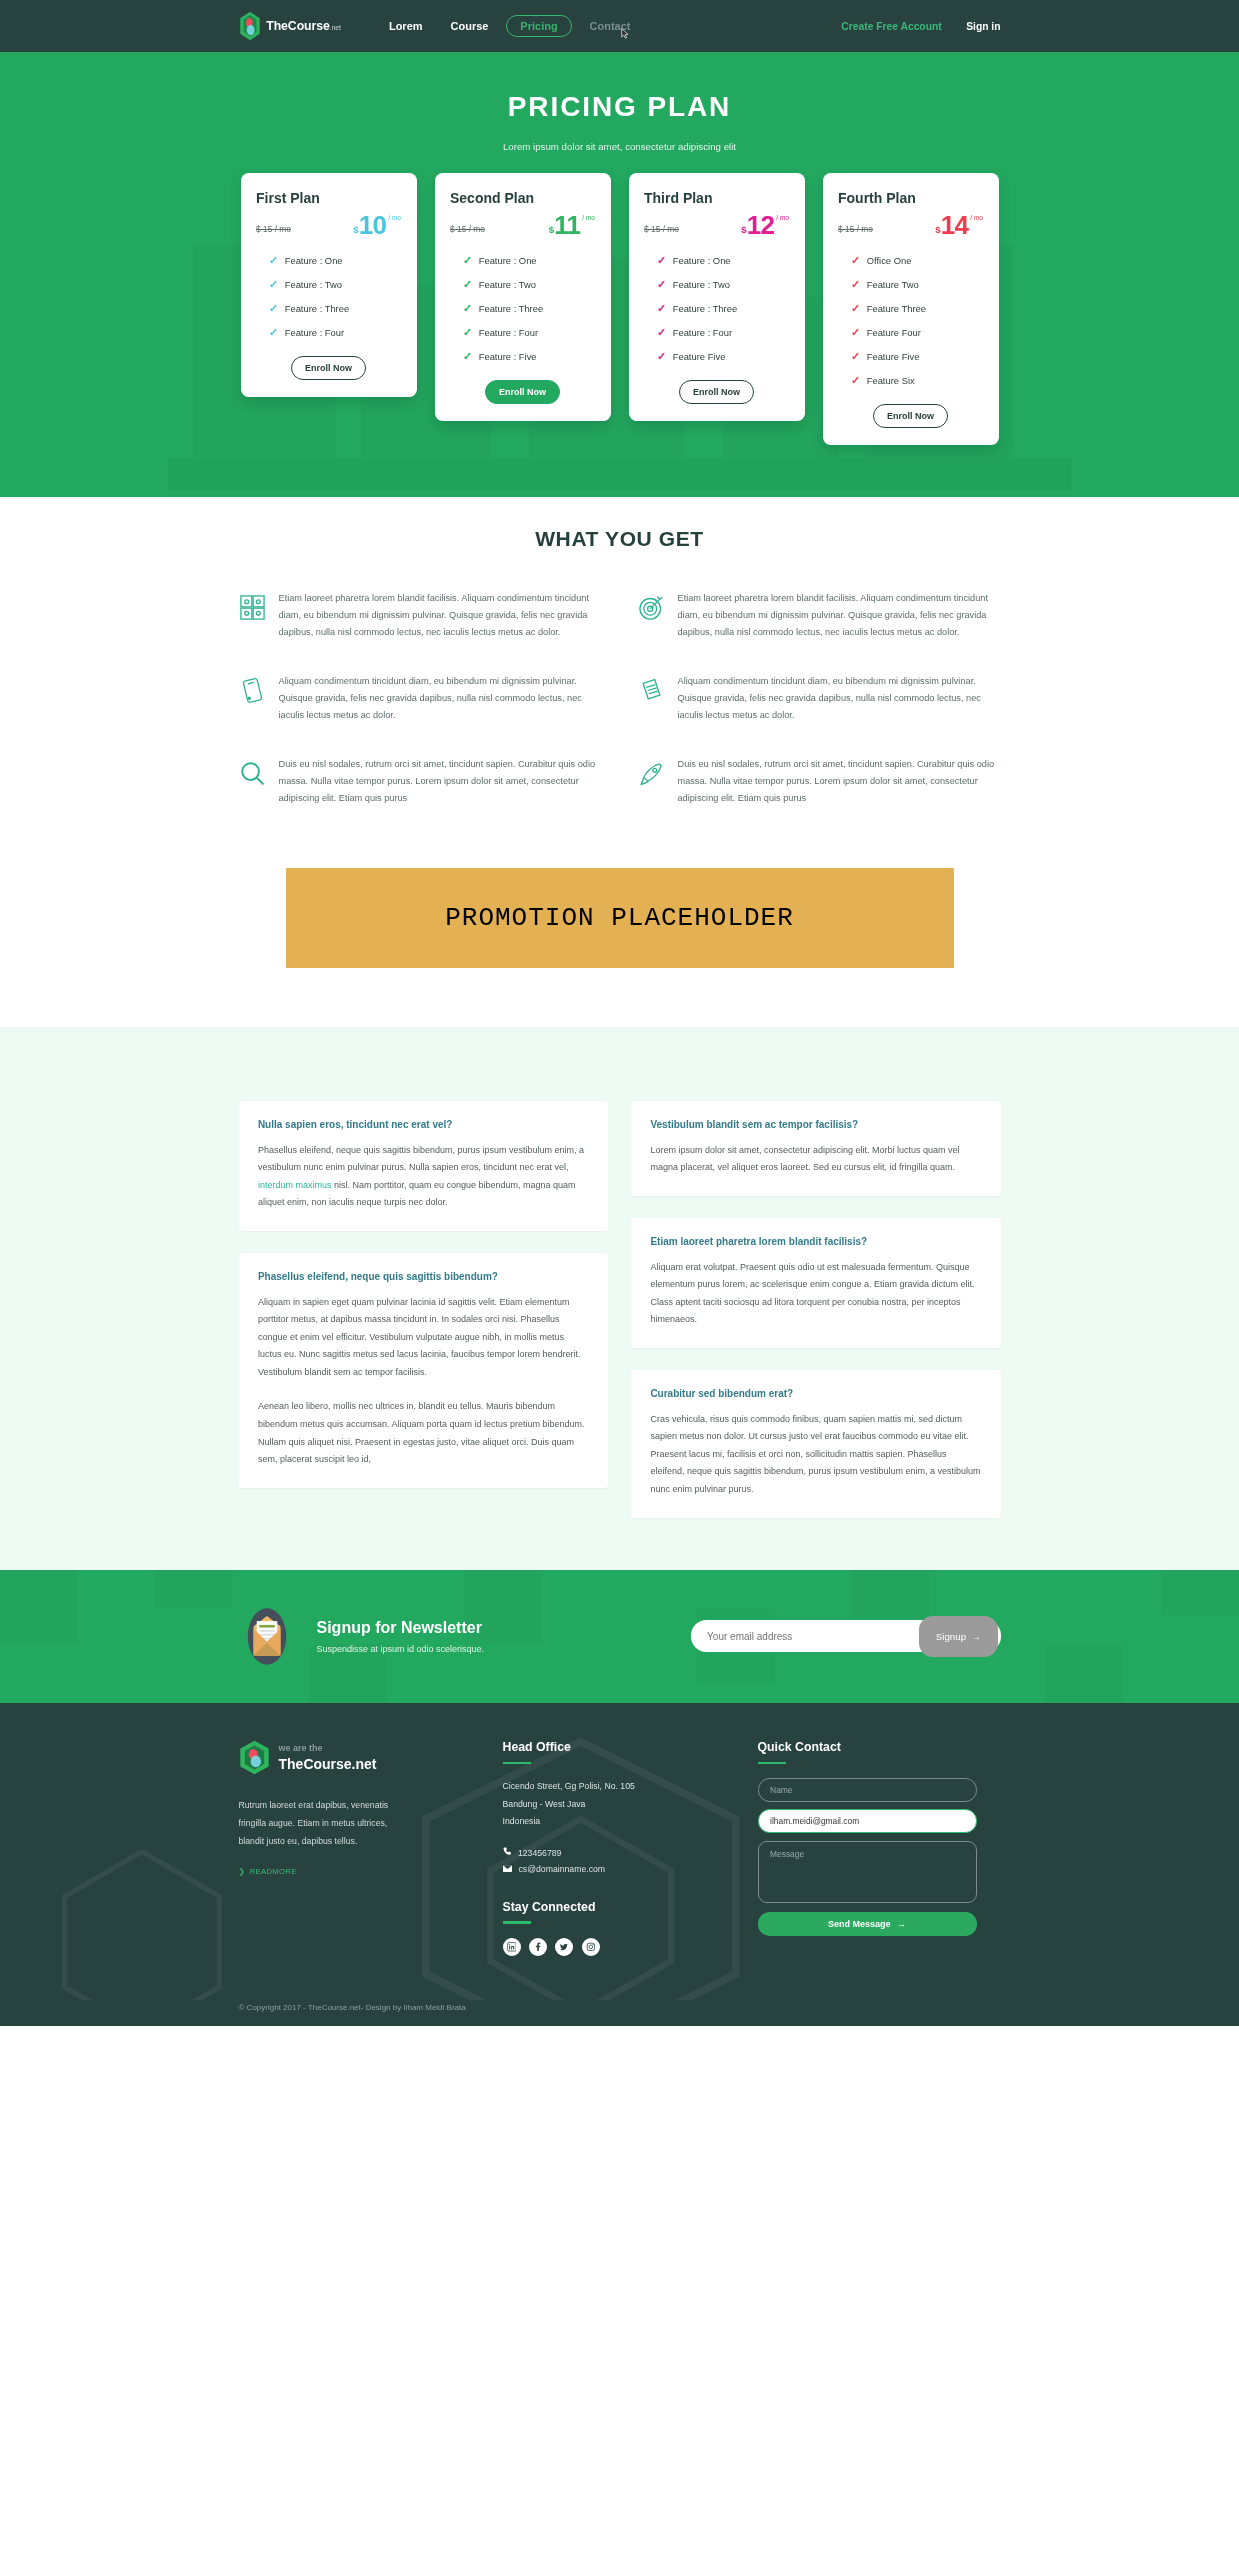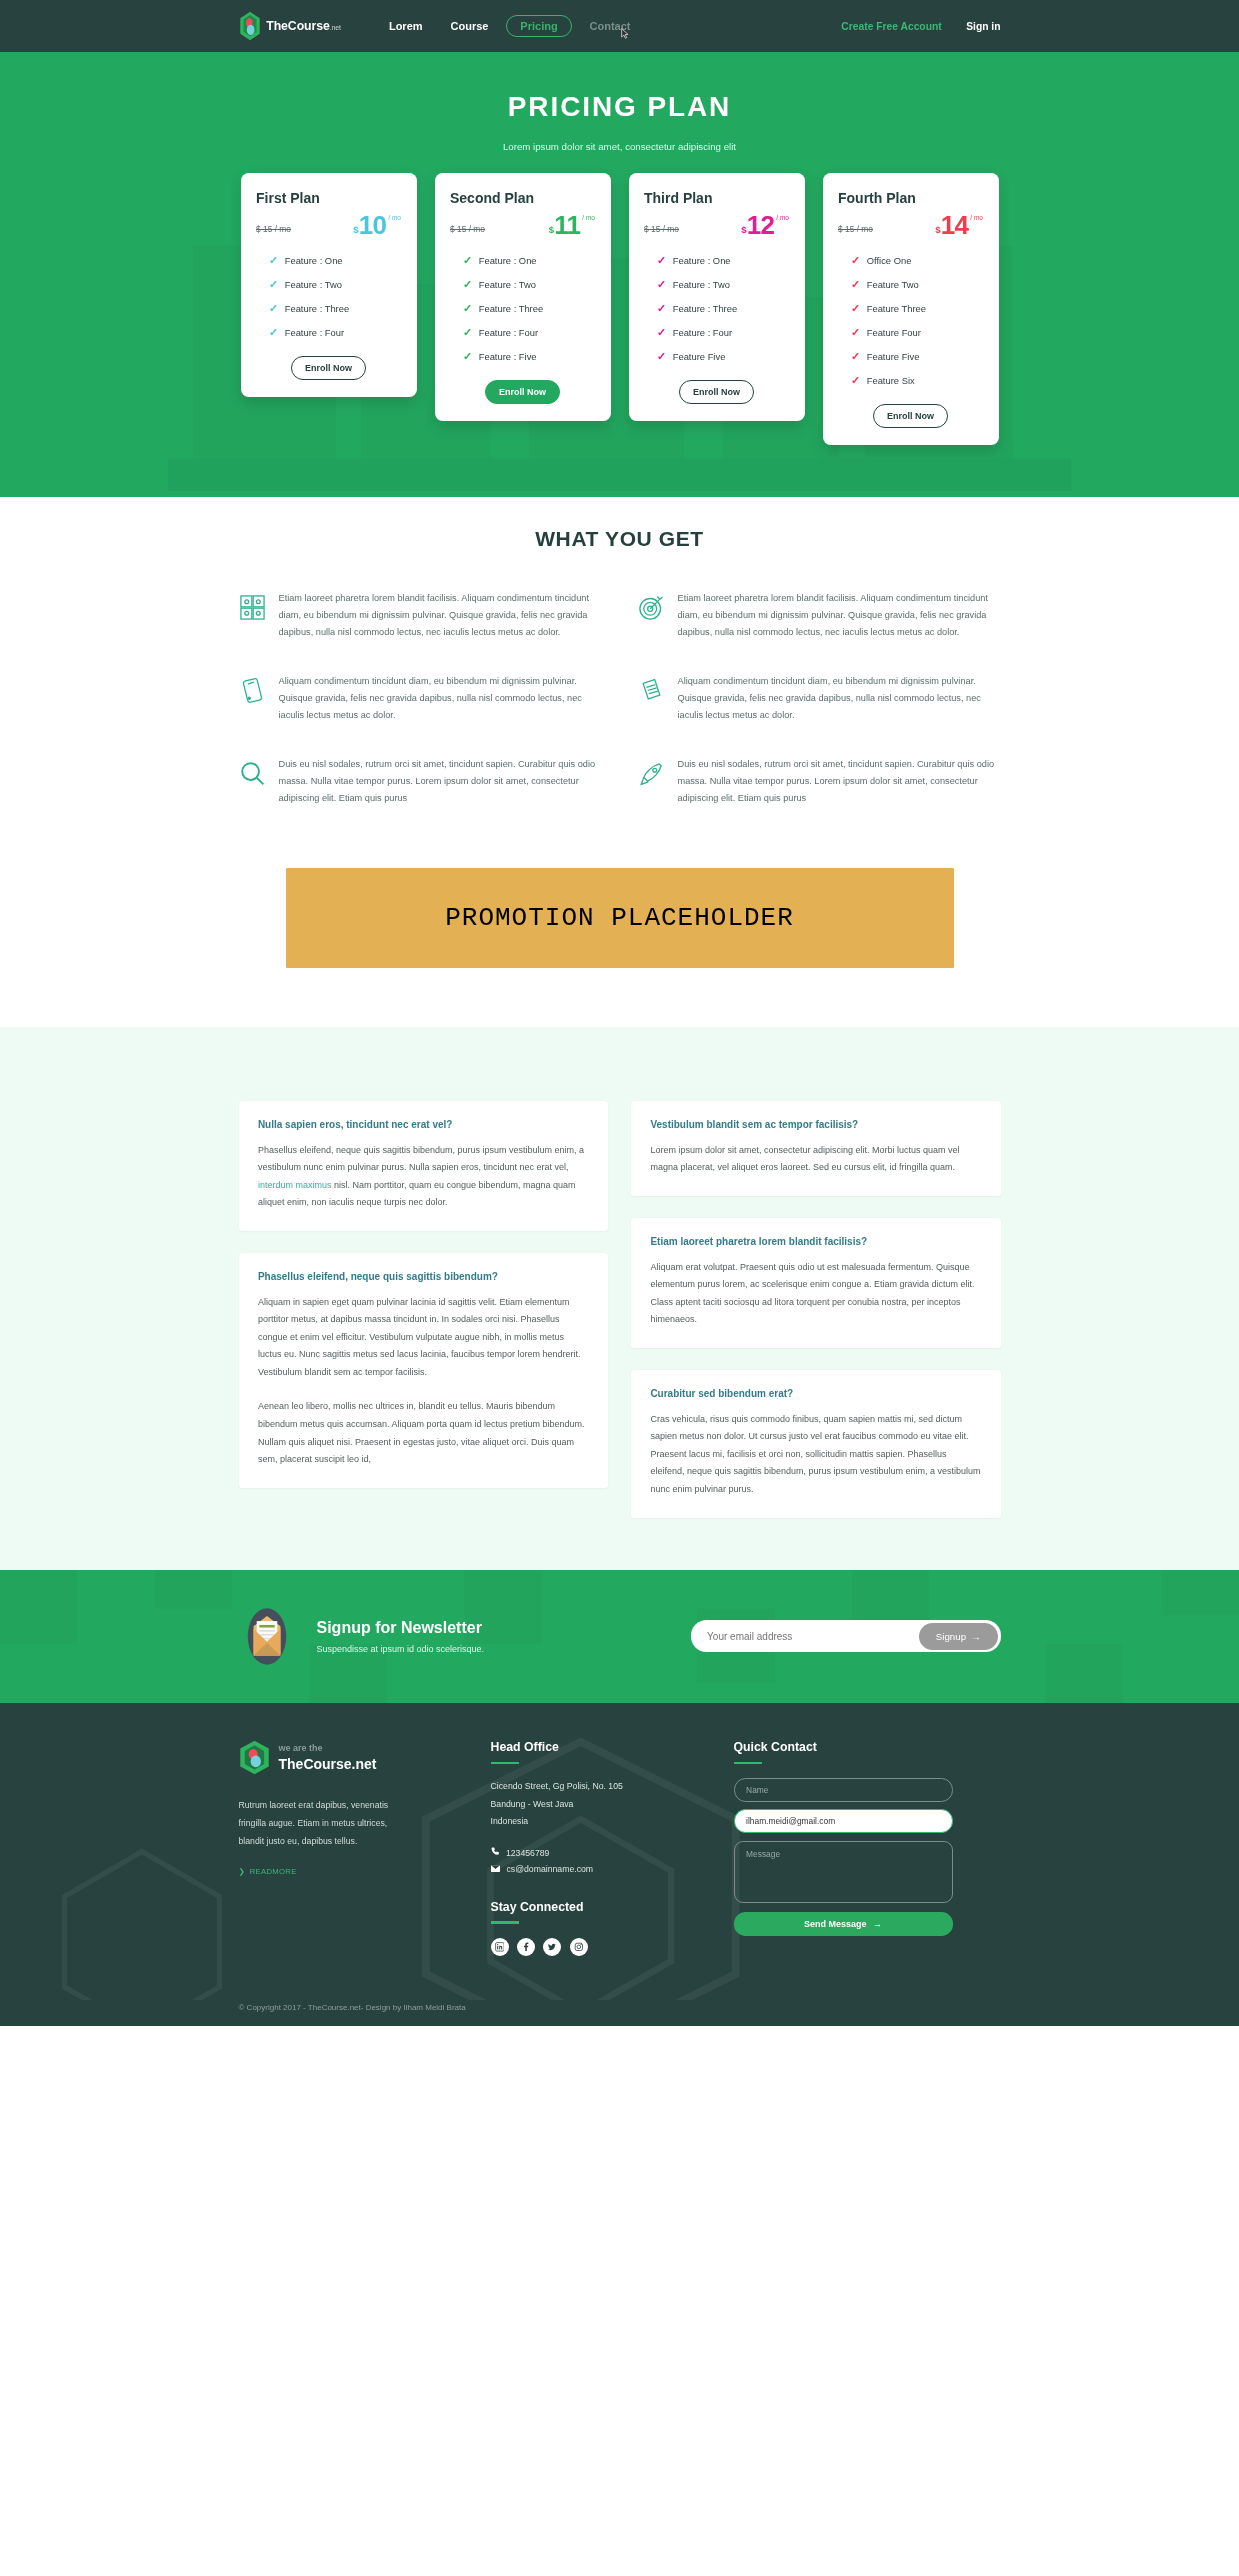--- a/index.html
+++ b/index.html
@@ -155,31 +155,31 @@
     margin-left: auto; background: #fff; border-radius: 15.5px;
     display: flex; align-items: center; width: 310px; height: 32px; padding: 2.6px;
   }
   .news-input {
     flex: 1; border: 0; outline: 0; background: transparent;
     font-size: 10px; color: #5c6b69; padding: 0 14px;
     font-family: "Liberation Sans", sans-serif;
   }
   .news-btn {
     background: #9b9b9b; color: #fff; border: 0; border-radius: 14px;
-    height: 27px; padding: 0 17px; font-size: 9.7px; cursor: pointer;
+    height: 41px; padding: 0 17px; font-size: 9.7px; cursor: pointer;
     font-family: "Liberation Sans", sans-serif;
     display: flex; align-items: center; gap: 5.2px;
   }
 
   
   .footer { background: #27423f; padding: 37px 0 0; position: relative; overflow: hidden; }
   .footer-bg { position: absolute; inset: 0; opacity: .06; }
   .footer-inner {
     position: relative; width: 762px; margin: 0 auto;
-    display: grid; grid-template-columns: 248px 239px 1fr; gap: 4px;
+    display: grid; grid-template-columns: 248px 239px 1fr; gap: 16px;
   }
   .f-brand { display: flex; align-items: center; gap: 9px; }
   .f-mark { width: 31px; height: 35px; }
   .f-weare { font-size: 9px; color: #8c9c9a; font-weight: 700; }
   .f-name { font-size: 14px; color: #fff; font-weight: 700; margin-top: 2.6px; }
   .f-desc { font-size: 8.7px; line-height: 2.05; color: #d3dcda; margin-top: 22px; width: 161px; }
   .f-readmore { margin-top: 17px; font-size: 7.7px; color: #3cb878; letter-spacing: 0.3px; cursor: pointer; display: flex; align-items: center; gap: 4.5px; }
   .f-head { font-size: 12.3px; color: #fff; font-weight: 700; }
   .f-rule { width: 28px; height: 2.6px; background: #2fb96b; margin: 7.7px 0 14px; }
   .f-line { font-size: 8.7px; color: #dbe3e1; line-height: 2.0; }

